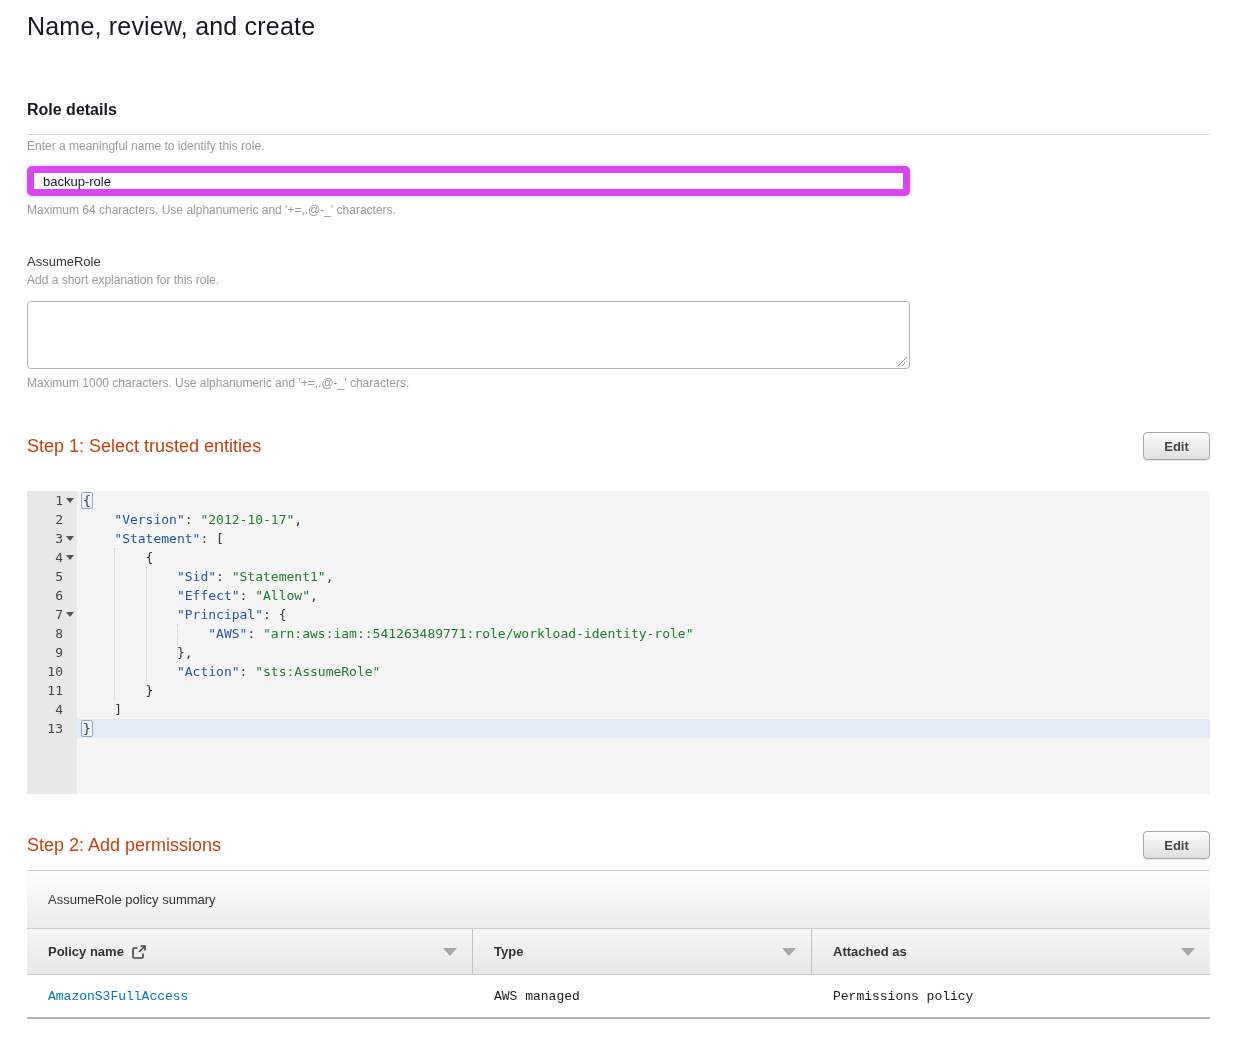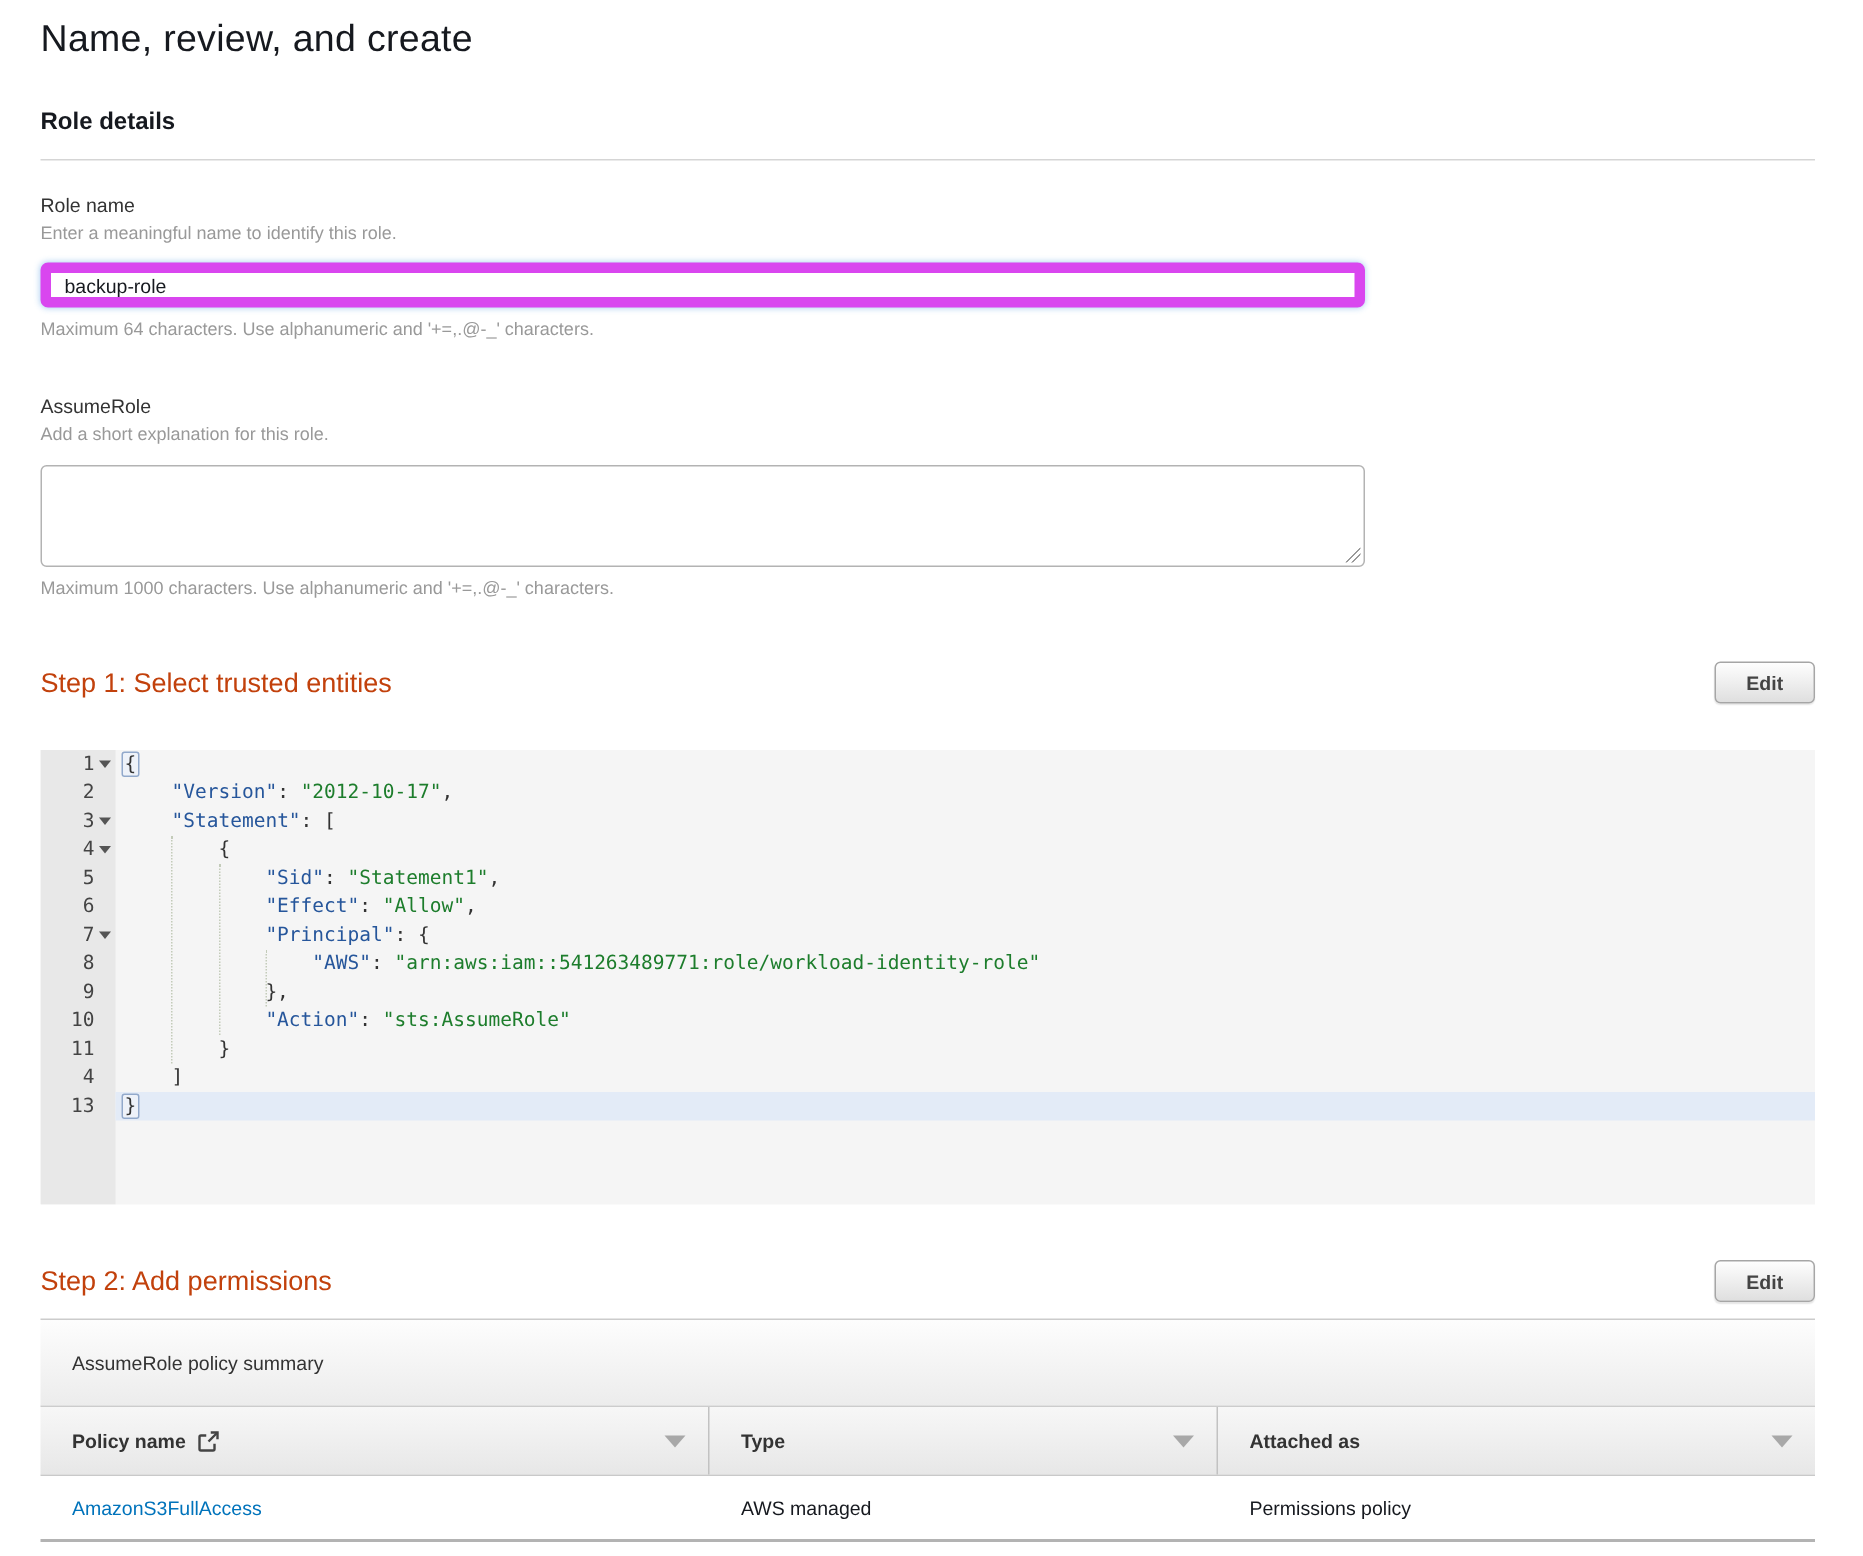--- a/index.html
+++ b/index.html
@@ -3,21 +3,21 @@
 <meta charset="utf-8">
 <style>
   * { box-sizing: border-box; margin: 0; padding: 0; }
   html, body { width: 1242px; height: 1037px; background: #fff; overflow: hidden; }
   body { font-family: "Liberation Sans", sans-serif; color: #16191f; }
 
   .container { padding: 12px 32px 0 27px; width: 1242px; }
 
   .page-title { font-size: 25px; font-weight: 400; color: #16191f; letter-spacing: .2px; }
 
-  .section-heading { font-size: 16px; font-weight: 700; color: #16191f; margin-top: 32px; }
+  .section-heading { font-size: 16px; font-weight: 700; color: #16191f; margin-top: 60px; }
 
   .rule { border: none; border-top: 1px solid #d5d5d5; margin-top: 15px; }
 
   .field-label { font-size: 13px; color: #333; margin-top: 22px; }
   .field-hint { font-size: 12px; color: #999; margin-top: 4px; }
   .field-constraint { font-size: 12px; color: #999; margin-top: 7px; }
 
   .rolename-input {
     display: block; margin-top: 13px; width: 883px; height: 30px;
     border: 7px solid #d946ef; border-radius: 5px;
@@ -97,36 +97,35 @@
   .th.divider { border-right: 1px solid #c2c2c2; }
   .col-1 { width: 446px; flex: none; }
   .col-2 { width: 339px; flex: none; }
   .col-3 { width: 398px; flex: none; }
   .th-label { display: flex; align-items: flex-end; gap: 8px; }
   .filter-tri {
     width: 0; height: 0; cursor: pointer;
     border-left: 7px solid transparent; border-right: 7px solid transparent;
     border-top: 8px solid #a8a8a8;
   }
-  .trow { display: flex; height: 44px; align-items: center; background: #fff; border-bottom: 2px solid #b3b3b3; }
+  .trow { display: flex; height: 44px; align-items: center; background: #fff; border-bottom: 2px solid #b3b3b3; font-family: Liberation Mono, monospace; }
   .td { padding: 0 15px 0 21px; font-size: 13px; color: #16191f; }
   .td a, .policy-link { color: #0073bb; text-decoration: none; cursor: pointer; }
   .ext-link-icon { display: inline-block; width: 14px; height: 14px; }
 </style>
 </head>
 <body>
 
 <div class="container">
 
   <div class="page-title">Name, review, and create</div>
 
   <div class="section-heading">Role details</div>
   <hr class="rule">
 
-  <div class="field-label">Role name</div>
   <div class="field-hint">Enter a meaningful name to identify this role.</div>
   <input class="rolename-input" type="text" value="backup-role" style="">
   <div class="field-constraint">Maximum 64 characters. Use alphanumeric and '+=,.@-_' characters.</div>
 
   <div class="field-label" style="margin-top:37px;">AssumeRole</div>
   <div class="field-hint">Add a short explanation for this role.</div>
   <div class="textarea-wrap">
     <textarea class="desc-textarea" style=""></textarea>
     <div class="resize-grip"></div>
   </div>

